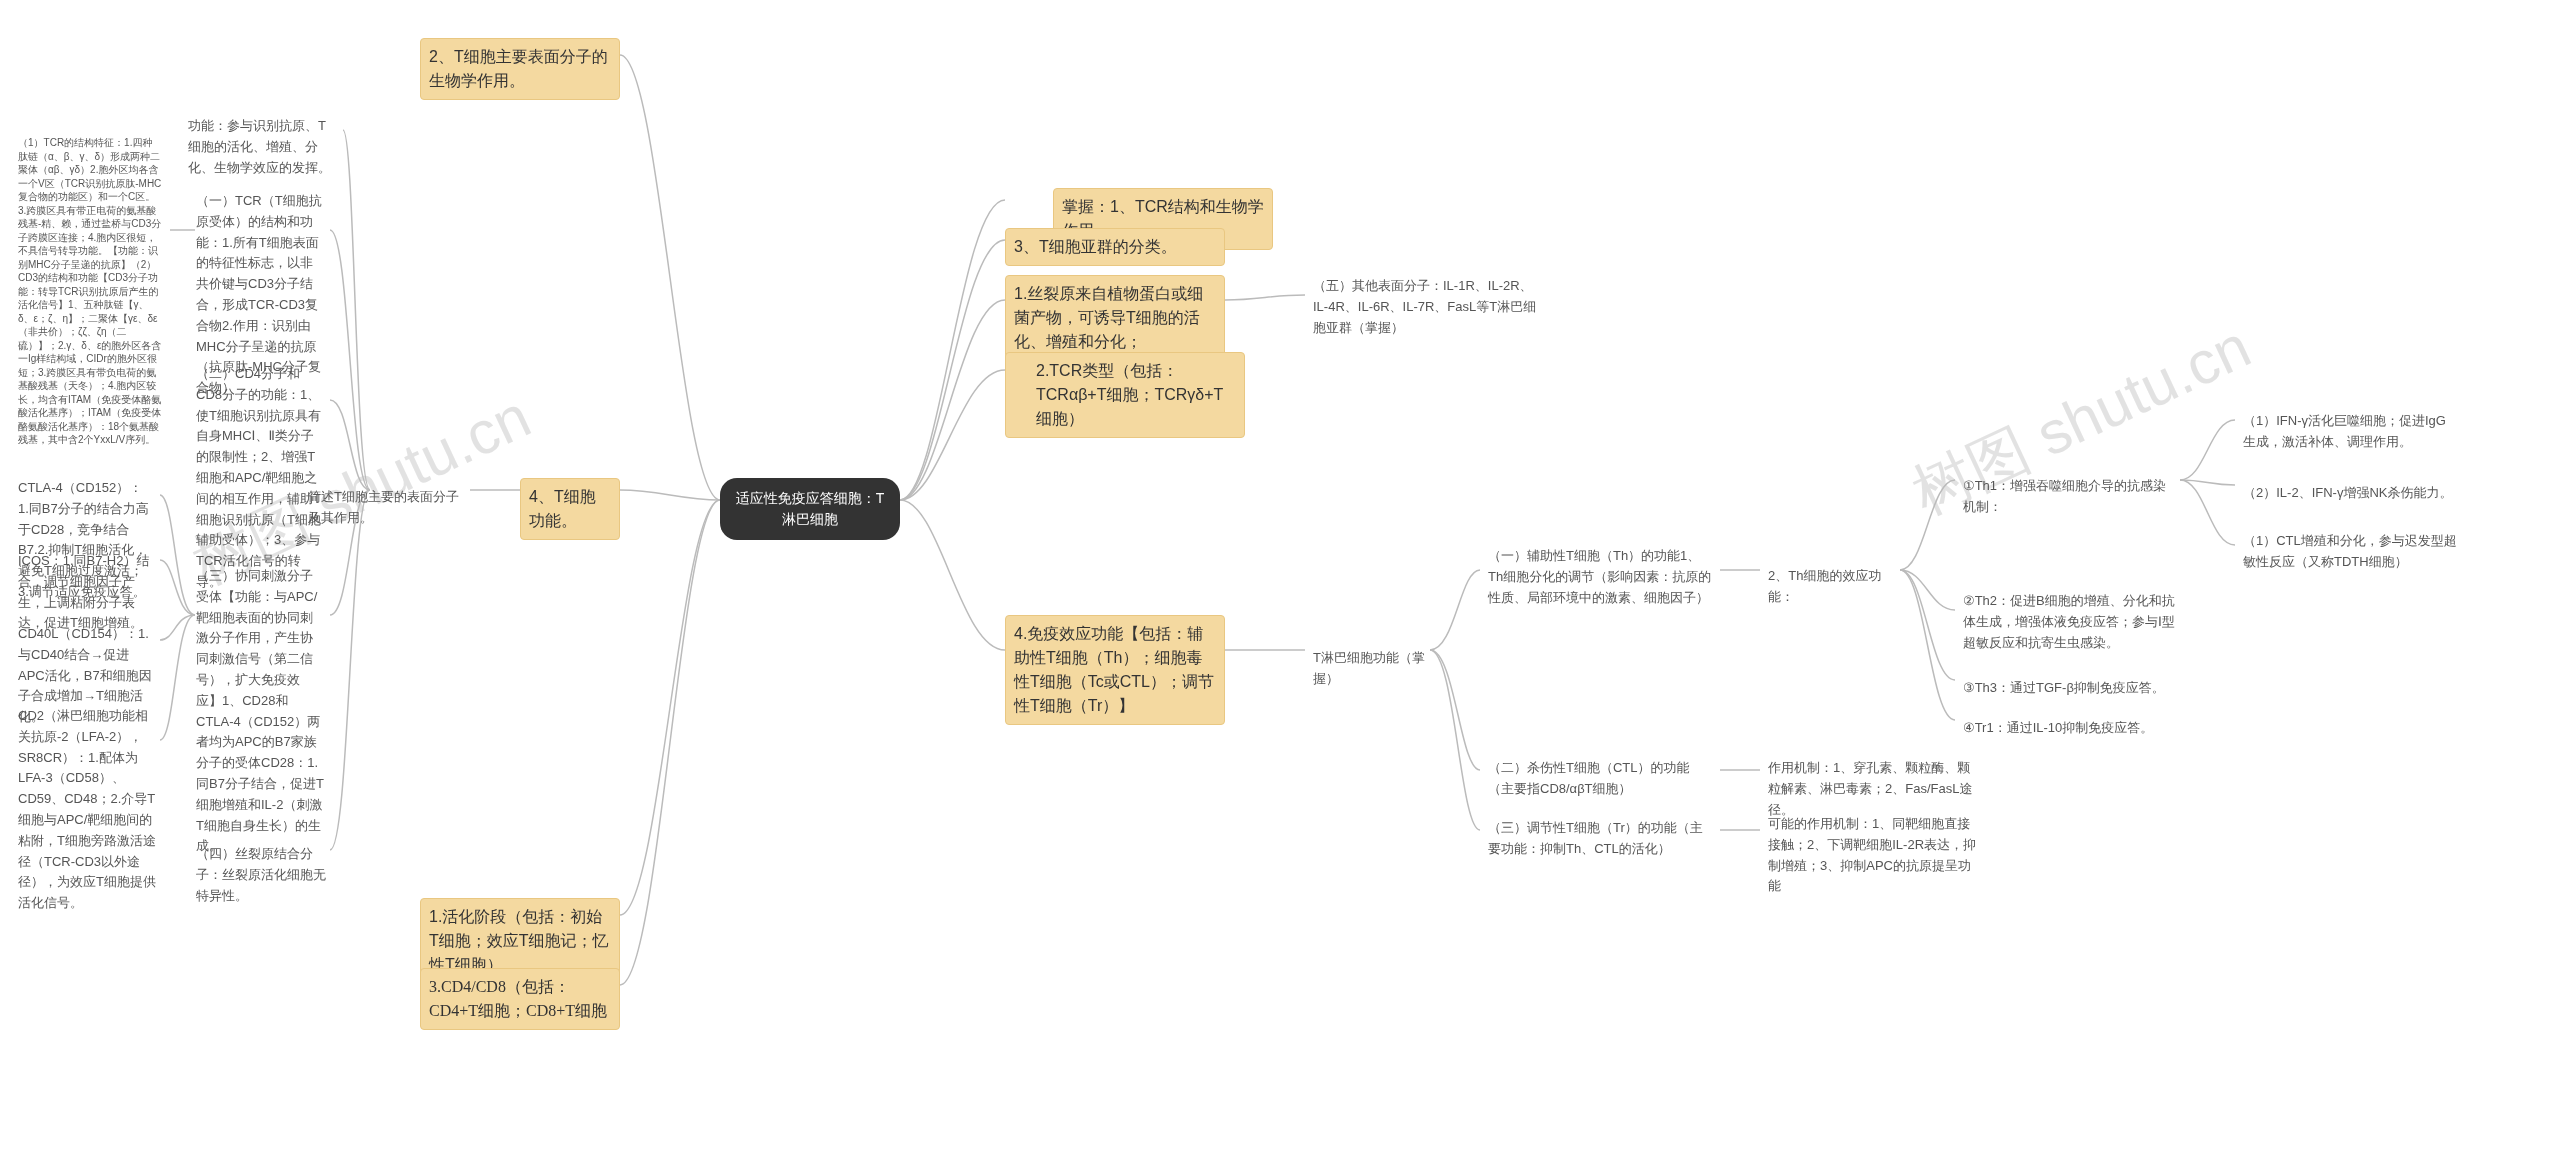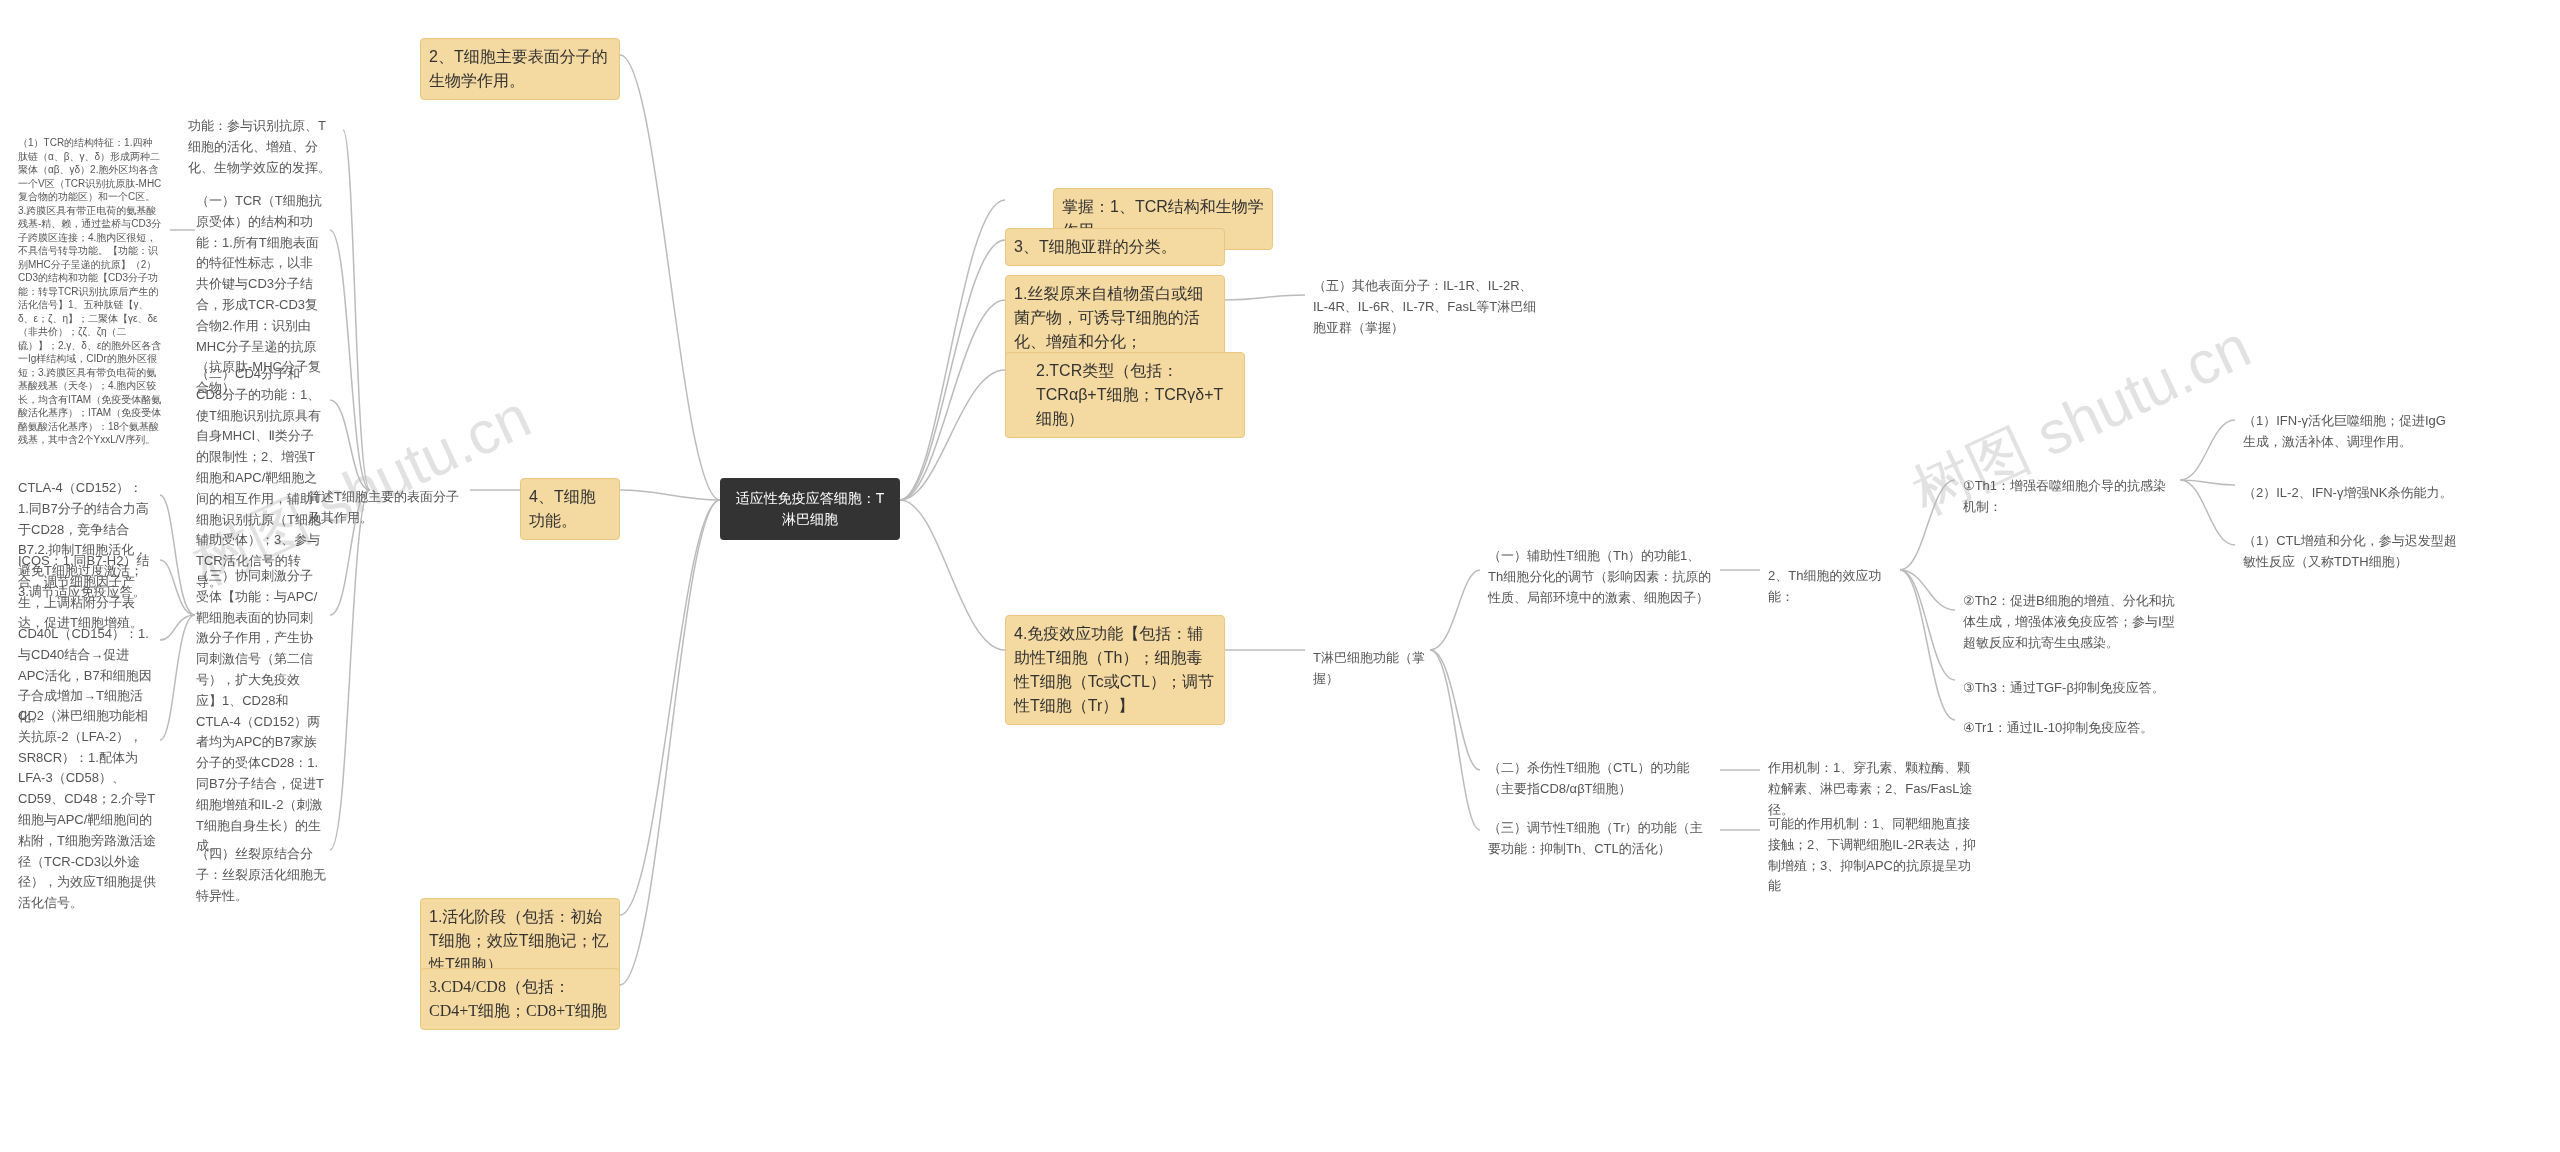--- a/index.html
+++ b/index.html
@@ -118,21 +118,21 @@
   <path d="M 370 490 C 350 490 350 850 330 850"></path>
 
   <path d="M 195 230 C 180 230 180 230 170 230"></path>
 
   <path d="M 195 615 C 175 615 175 495 160 495"></path>
   <path d="M 195 615 C 175 615 175 560 160 560"></path>
   <path d="M 195 615 C 175 615 175 640 160 640"></path>
   <path d="M 195 615 C 175 615 175 740 160 740"></path>
 </svg>
 
-<div class="node root" style="top:478px; left:720px;">适应性免疫应答细胞：T淋巴细胞</div>
+<div class="node root" style="top:478px; left:720px;border-radius:17px;">适应性免疫应答细胞：T淋巴细胞</div>
 
 <div class="node orange" style="top:188px; left:1005px; width:220px;margin-left:48px;">掌握：1、TCR结构和生物学作用。</div>
 <div class="node orange" style="top:228px; left:1005px; width:220px;">3、T细胞亚群的分类。</div>
 <div class="node orange" style="top:275px; left:1005px; width:220px;">1.丝裂原来自植物蛋白或细菌产物，可诱导T细胞的活化、增殖和分化；</div>
 <div class="node gray" style="top:270px; left:1305px; width:250px;">（五）其他表面分子：IL-1R、IL-2R、IL-4R、IL-6R、IL-7R、FasL等T淋巴细胞亚群（掌握）</div>
 <div class="node orange" style="top:352px; left:1005px; width:240px;padding-left:30px;">2.TCR类型（包括：TCRαβ+T细胞；TCRγδ+T细胞）</div>
 <div class="node orange" style="top:615px; left:1005px; width:220px;">4.免疫效应功能【包括：辅助性T细胞（Th）；细胞毒性T细胞（Tc或CTL）；调节性T细胞（Tr）】</div>
 
 <div class="node gray" style="top:642px; left:1305px; width:130px;">T淋巴细胞功能（掌握）</div>
 

